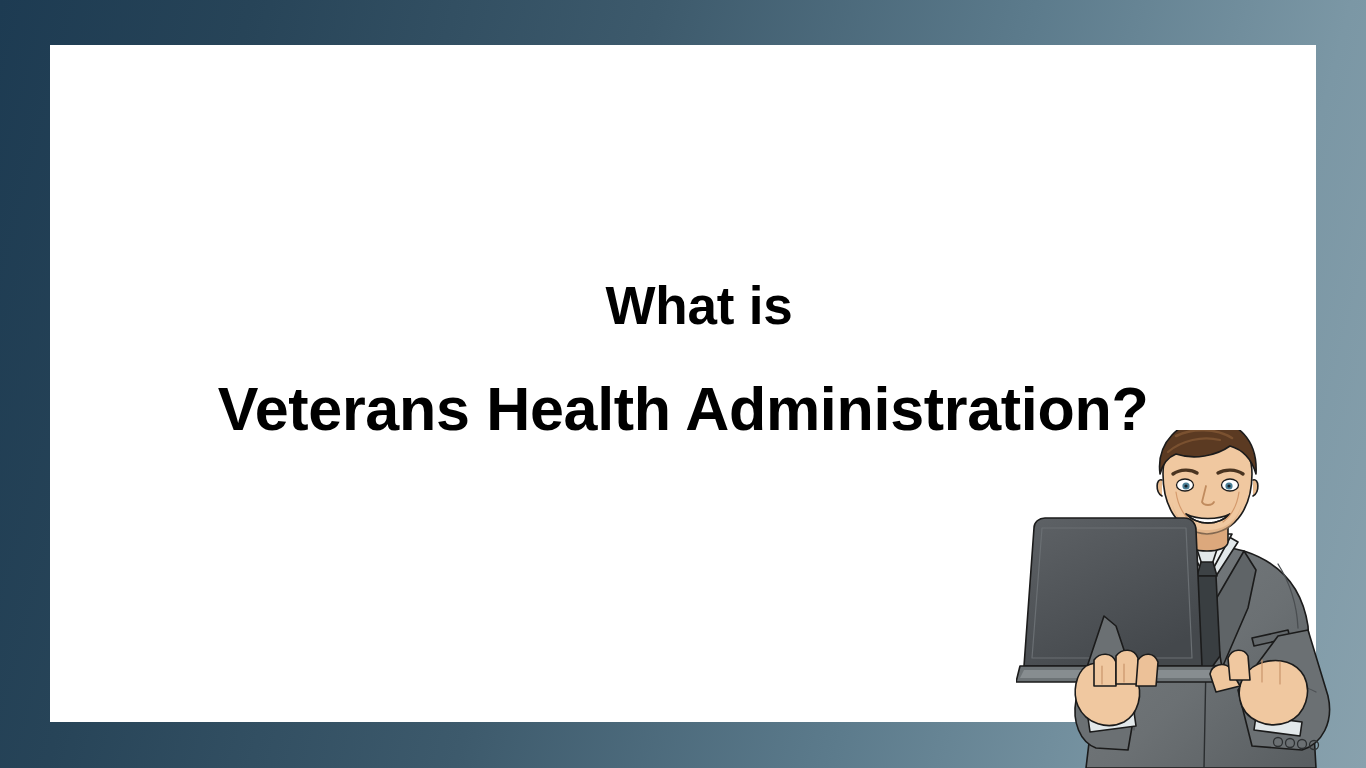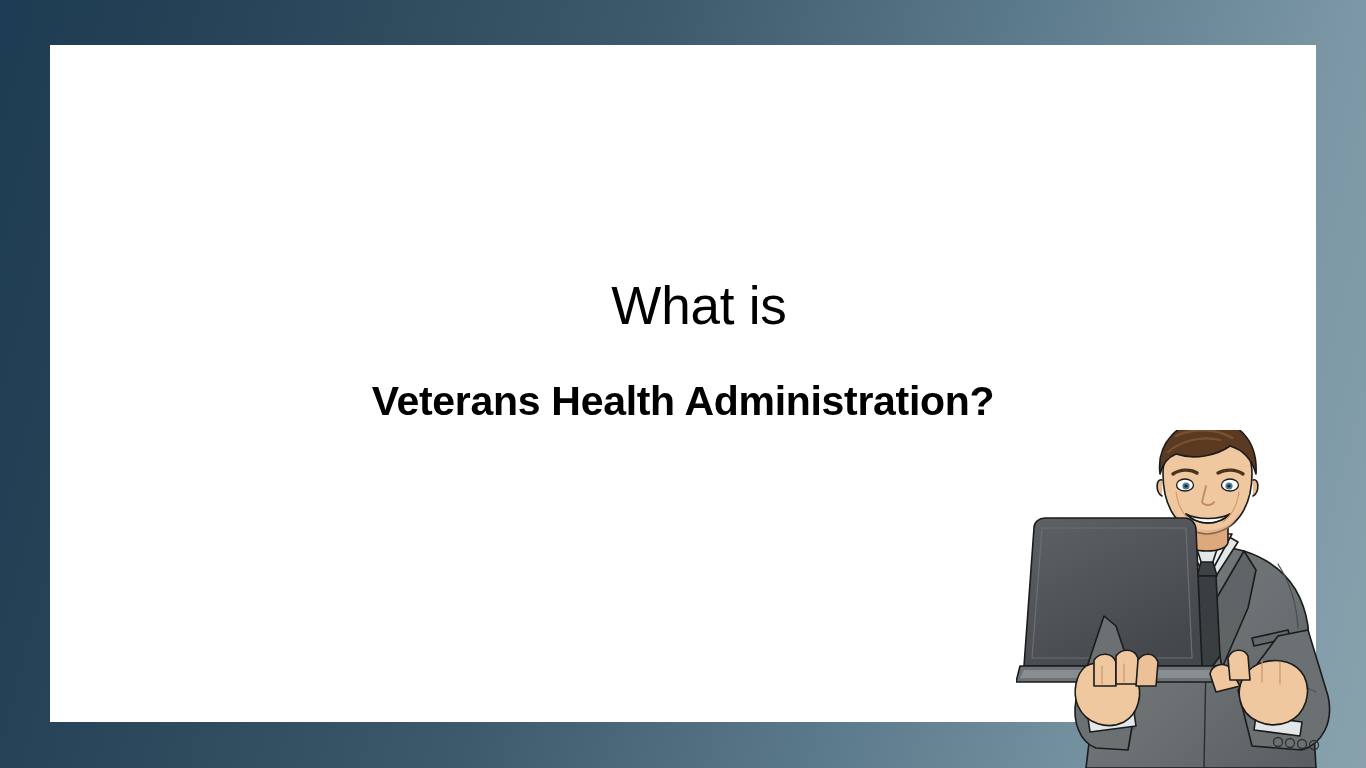--- a/index.html
+++ b/index.html
@@ -41,31 +41,31 @@
     left: 50px;
     top: 275px;
     width: 1266px;
     text-align: center;
     color: #000000;
     pointer-events: none;
   }
   .heading-line1 {
     font-size: 53px;
     line-height: 62px;
-    font-weight: normal;
+    font-weight: bold;
     letter-spacing: -0.2px;
     white-space: nowrap;
     margin-left: 32px;
   }
   .heading-line2 {
-    font-size: 41px;
+    font-size: 61px;
     line-height: 72px;
     font-weight: bold;
     letter-spacing: -0.3px;
-    margin-top: 28px;
+    margin-top: 36px;
     white-space: nowrap;
   }
   
   #presenter-illustration {
     position: absolute;
     left: 1016px;
     top: 430px;
     width: 350px;
     height: 338px;
   }

